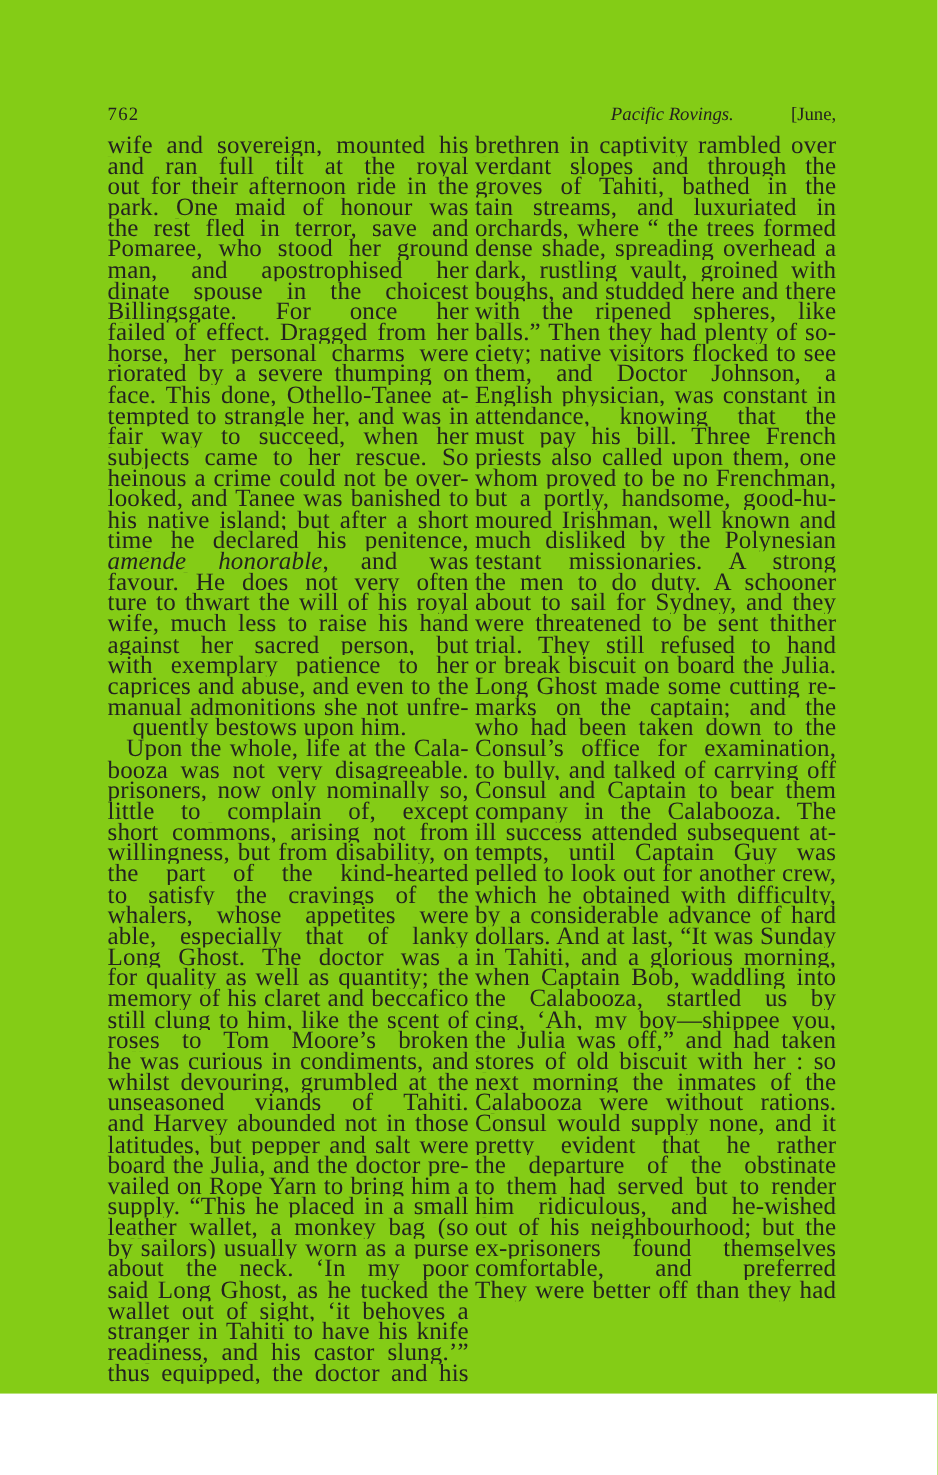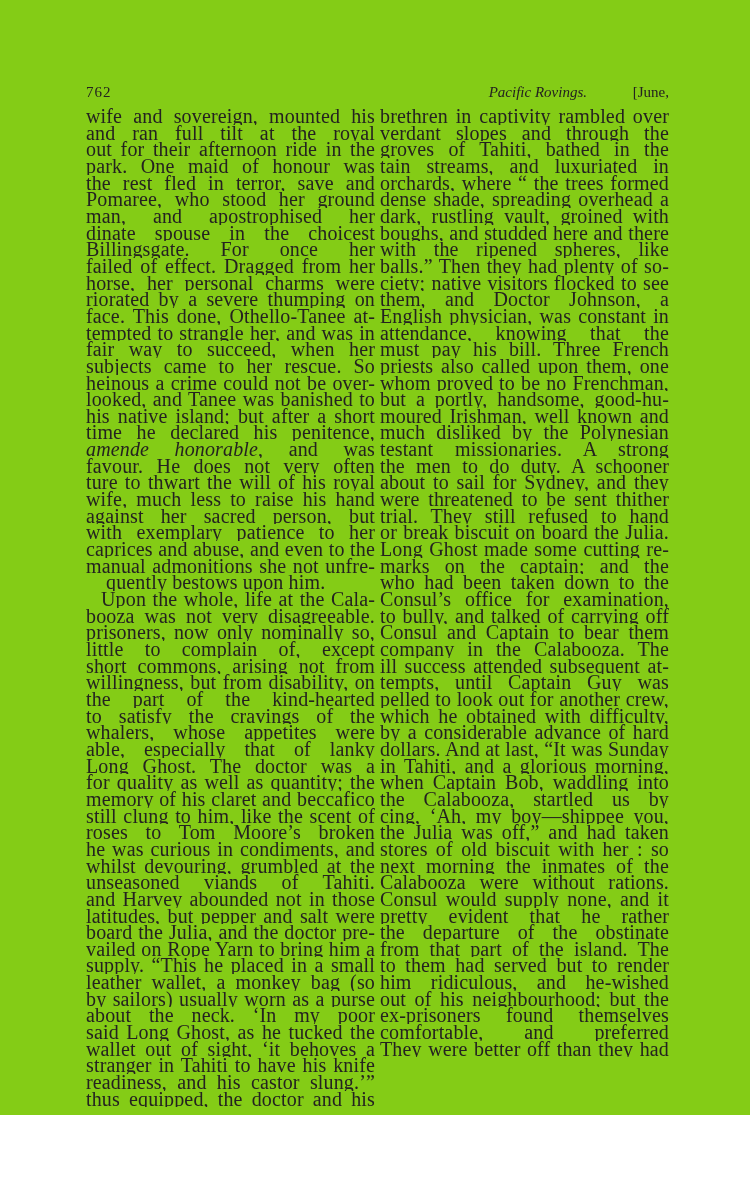--- a/index.html
+++ b/index.html
@@ -157,21 +157,20 @@
       <div class="line">when Captain Bob, waddling into</div>
       <div class="line">the Calabooza, startled us by announ-</div>
       <div class="line">cing, ‘Ah, my boy—shippee you,</div>
       <div class="line">the Julia was off,” and had taken her</div>
       <div class="line">stores of old biscuit with her : so the</div>
       <div class="line">next morning the inmates of the</div>
       <div class="line">Calabooza were without rations. The</div>
       <div class="line">Consul would supply none, and it was</div>
       <div class="line">pretty evident that he rather desired</div>
       <div class="line">the departure of the obstinate seamen</div>
-      <div class="line">from that part of the island. The</div>
       <div class="line">to them had served but to render</div>
       <div class="line">him ridiculous, and he-wished them</div>
       <div class="line">out of his neighbourhood; but the</div>
       <div class="line">ex-prisoners found themselves pretty</div>
       <div class="line">comfortable, and preferred remaining.</div>
       <div class="line">They were better off than they had</div>
     </div>
 
 </div>
 

